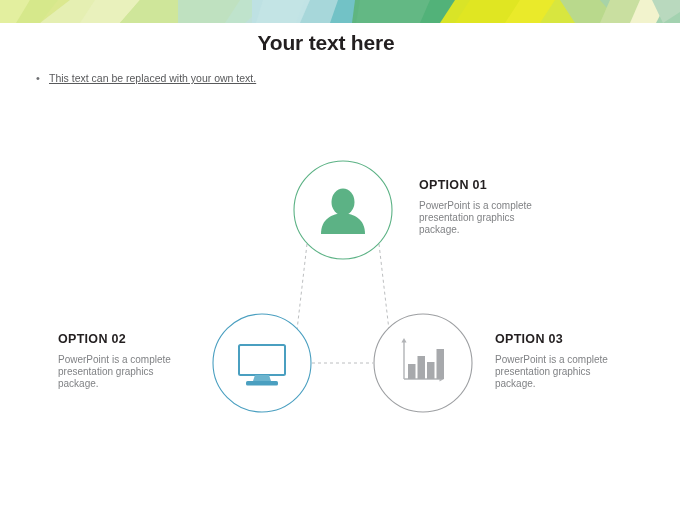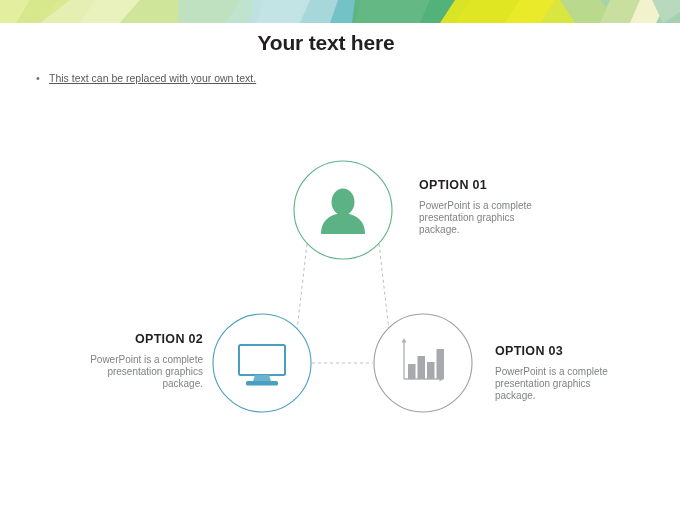--- a/index.html
+++ b/index.html
@@ -90,31 +90,29 @@
     margin: 0;
   }
 
   #option-01-block {
     left: 419px;
     top: 178px;
     width: 130px;
     text-align: left;
   }
   #option-02-block {
-    left: 73px;
+    left: 58px;
     top: 332px;
     width: 130px;
-    text-align: right;
   }
   #option-03-block {
     left: 495px;
     top: 332px;
     width: 130px;
     text-align: left;
-    margin-top: 12px;
   }
 </style>
 </head>
 <body>
 
 <div id="header-banner">
   <svg width="680" height="23" viewBox="0 0 680 23" xmlns="http://www.w3.org/2000/svg">
     <rect x="0" y="0" width="680" height="23" fill="#d9e89a"></rect>
     <polygon points="0,0 70,0 40,23 0,23" fill="#dbe88f"></polygon>
     <polygon points="70,0 125,0 95,23 40,23" fill="#e5efb2"></polygon>

